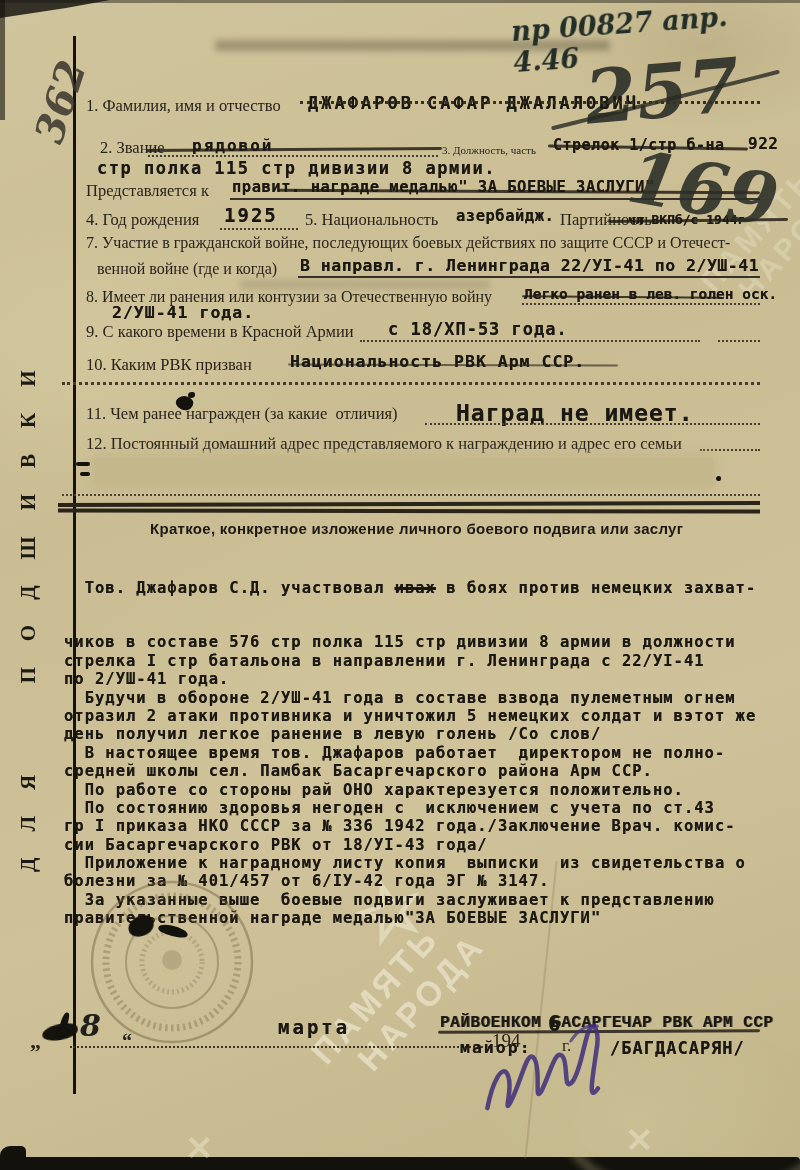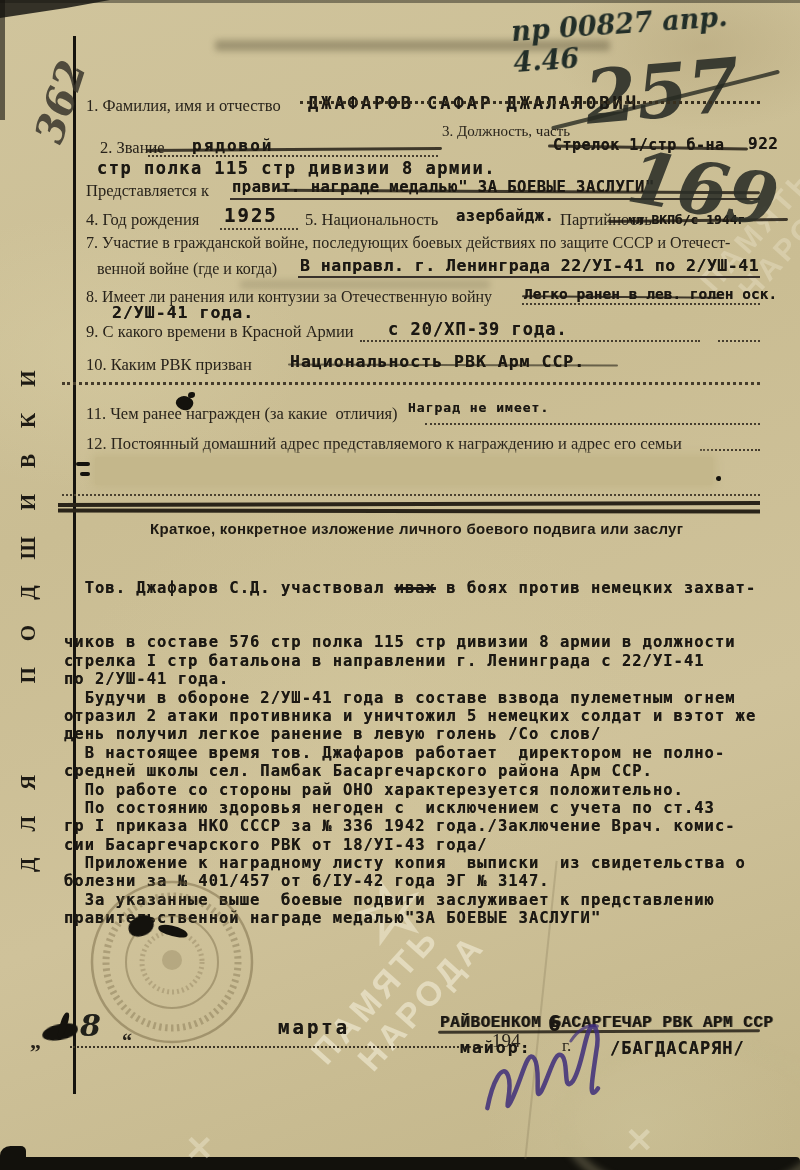--- a/index.html
+++ b/index.html
@@ -63,21 +63,21 @@
   <div class="abs hand" style="left:585px;top:48px;font-size:74px;transform:rotate(-5deg);color:#2c2f28;opacity:.9;">257</div>
   <div class="abs" style="left:548px;top:98px;width:235px;height:4px;background:rgba(40,42,34,.8);transform:rotate(-14deg);border-radius:2px;"></div>
   <div class="abs hand" style="left:18px;top:78px;font-size:40px;transform:rotate(-72deg);color:#39362c;opacity:.85;">362</div>
 
   <div class="abs lbl" style="left:86px;top:96px;font-size:16.5px;">1. Фамилия, имя и отчество</div>
   <div class="abs tw" style="left:308px;top:93px;font-size:17px;letter-spacing:3px;">ДЖАФАРОВ САФАР ДЖАЛАЛОВИЧ</div>
   <div class="abs rule" style="left:300px;top:101px;width:460px;border-bottom:3px dotted #38301f;"></div>
 
   <div class="abs lbl" style="left:100px;top:138px;font-size:16.5px;">2. Звание</div>
   <div class="abs tw" style="left:192px;top:136px;font-size:16px;letter-spacing:2px;">рядовой</div>
-  <div class="abs lbl" style="left:442px;top:123px;font-size:15px;">3. Должность, часть</div>
+  <div class="abs lbl" style="left:442px;top:144px;font-size:11px;">3. Должность, часть</div>
   <div class="abs tw" style="left:553px;top:136px;font-size:15px;">Стрелок 1/стр б-на</div>
   <div class="abs tw" style="left:748px;top:134px;font-size:16px;">922</div>
   <div class="abs rule" style="left:148px;top:155px;width:290px;"></div>
   <div class="abs strike" style="left:146px;top:148px;width:296px;transform:rotate(-.4deg);"></div>
   <div class="abs strike" style="left:548px;top:146px;width:200px;transform:rotate(.8deg);"></div>
   <div class="abs tw" style="left:97px;top:158px;font-size:17px;letter-spacing:1.5px;">стр полка 115 стр дивизии 8 армии.</div>
   <div class="abs lbl" style="left:86px;top:181px;font-size:16.5px;">Представляется к</div>
   <div class="abs tw" style="left:232px;top:178px;font-size:15.5px;letter-spacing:.5px;">правит. награде медалью" ЗА БОЕВЫЕ ЗАСЛУГИ"</div>
   <div class="abs rule" style="left:230px;top:198px;width:530px;border-bottom:2px solid #3a332a;"></div>
   <div class="abs strike" style="left:278px;top:190px;width:482px;transform:rotate(.3deg);"></div>
@@ -98,31 +98,31 @@
   <div class="abs tw" style="left:300px;top:256px;font-size:16.5px;letter-spacing:.5px;">В направл. г. Ленинграда 22/УI-41 по 2/УШ-41</div>
   <div class="abs rule" style="left:298px;top:276px;width:462px;border-bottom:2px solid #38312a;"></div>
 
   <div class="abs lbl" style="left:86px;top:288px;font-size:16px;">8. Имеет ли ранения или контузии за Отечественную войну</div>
   <div class="abs tw" style="left:524px;top:286px;font-size:14.5px;letter-spacing:0;">Легко ранен в лев. голен оск.</div>
   <div class="abs rule" style="left:522px;top:303px;width:238px;"></div>
   <div class="abs strike" style="left:522px;top:296px;width:200px;transform:rotate(.4deg);height:2px;"></div>
   <div class="abs tw" style="left:112px;top:303px;font-size:16.5px;letter-spacing:1px;">2/УШ-41 года.</div>
 
   <div class="abs lbl" style="left:86px;top:322px;font-size:16.5px;">9. С какого времени в Красной Армии</div>
-  <div class="abs tw" style="left:388px;top:319px;font-size:17px;letter-spacing:1px;">с 20/ХП-39 года.</div>
+  <div class="abs tw" style="left:388px;top:319px;font-size:17px;letter-spacing:1px;">с 18/ХП-53 года.</div>
   <div class="abs rule" style="left:360px;top:340px;width:340px;"></div>
   <div class="abs rule" style="left:718px;top:340px;width:42px;"></div>
 
   <div class="abs lbl" style="left:86px;top:355px;font-size:16.5px;">10. Каким РВК призван</div>
   <div class="abs tw" style="left:290px;top:352px;font-size:16.5px;letter-spacing:1px;">Национальность РВК Арм ССР.</div>
   <div class="abs strike" style="left:288px;top:364px;width:330px;height:2px;transform:rotate(.2deg);opacity:.7;"></div>
   <div class="abs rule" style="left:62px;top:382px;width:698px;border-bottom:3px dotted #453c2b;"></div>
 
   <div class="abs lbl" style="left:86px;top:404px;font-size:16.5px;">11. Чем ранее награжден (за какие  отличия)</div>
-  <div class="abs tw" style="left:408px;top:400px;font-size:13px;letter-spacing:1px;">Наград не имеет.</div>
+  <div class="abs tw" style="left:456px;top:400px;font-size:23px;letter-spacing:1px;">Наград не имеет.</div>
   <div class="abs rule" style="left:425px;top:423px;width:335px;"></div>
   <div class="abs blot" style="left:176px;top:396px;width:17px;height:14px;transform:rotate(25deg);"></div>
   <div class="abs blot" style="left:188px;top:392px;width:7px;height:6px;"></div>
 
   <div class="abs lbl" style="left:86px;top:434px;font-size:16.5px;">12. Постоянный домашний адрес представляемого к награждению и адрес его семьи</div>
   <div class="abs rule" style="left:700px;top:449px;width:60px;"></div>
   <div class="abs" style="left:95px;top:457px;width:618px;height:28px;background:#c4b78b;box-shadow:0 0 7px 4px rgba(196,183,139,.95);border-radius:3px;"></div>
   <div class="abs blot" style="left:76px;top:462px;width:14px;height:4px;border-radius:2px;"></div>
   <div class="abs blot" style="left:80px;top:472px;width:10px;height:4px;border-radius:2px;"></div>
   <div class="abs blot" style="left:716px;top:476px;width:5px;height:5px;"></div>

